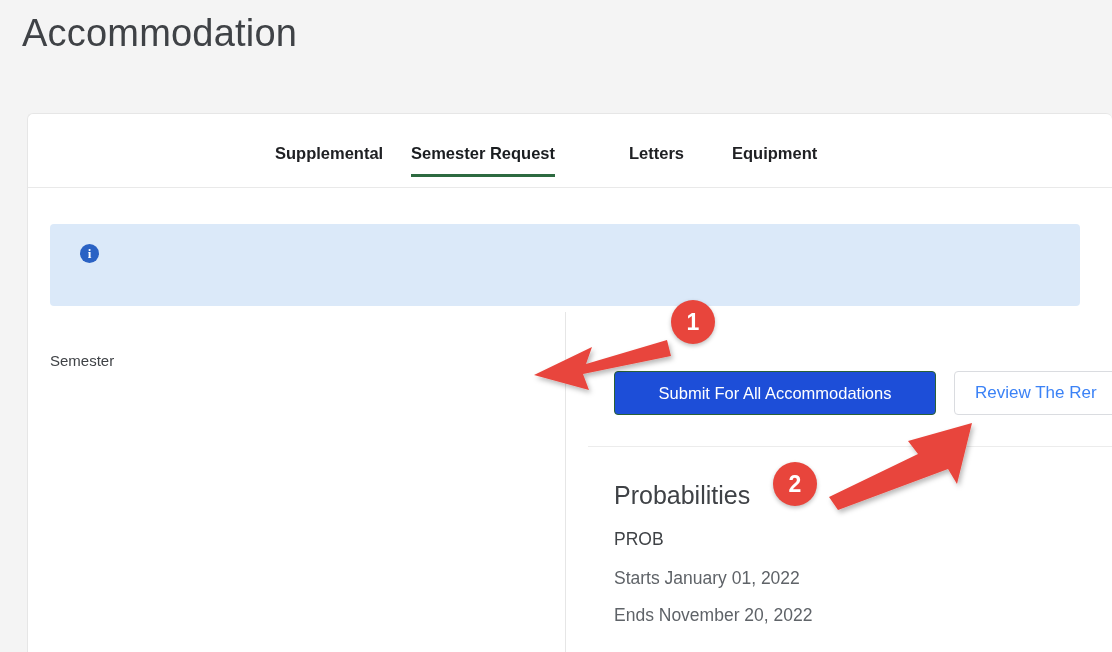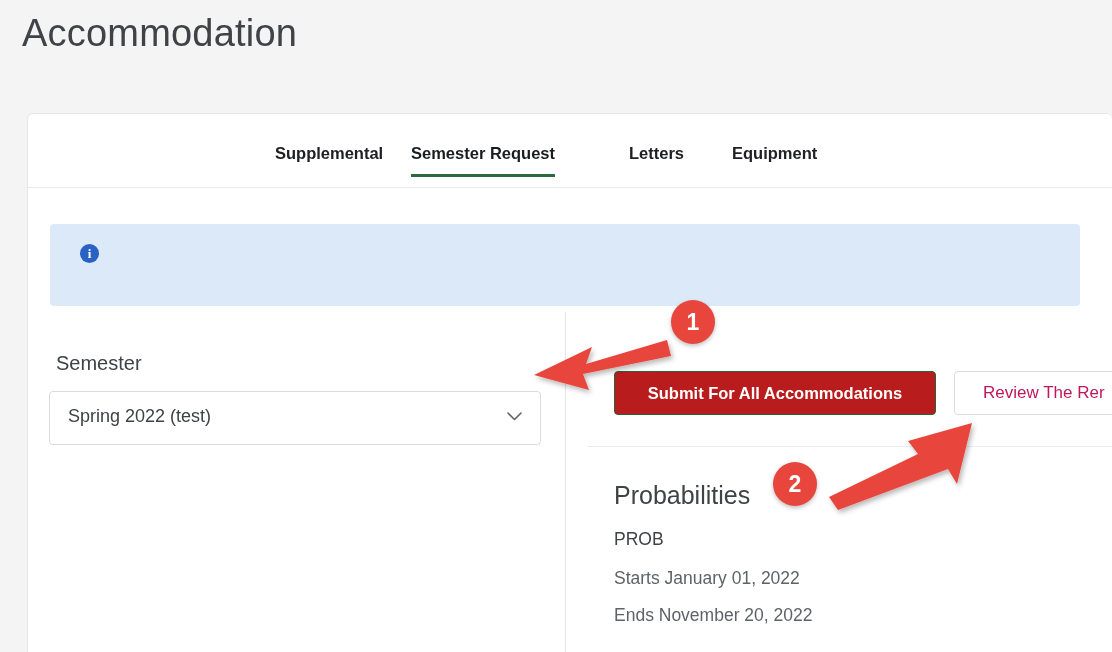--- a/index.html
+++ b/index.html
@@ -128,23 +128,23 @@
     left: 565px;
     top: 312px;
     width: 1px;
     height: 340px;
     background: #e6e6e6;
   }
 
   
   .field-label {
     position: absolute;
-    left: 56px;
+    left: 50px;
     top: 352px;
-    font-size: 20px;
+    font-size: 15px;
     color: #3f4246;
     white-space: nowrap;
   }
   .select-box {
     position: absolute;
     left: 49px;
     top: 391px;
     width: 492px;
     height: 54px;
     background: #ffffff;
@@ -170,26 +170,26 @@
   }
   .select-caret svg { display: block; }
 
   
   .btn-primary {
     position: absolute;
     left: 614px;
     top: 371px;
     width: 322px;
     height: 44px;
-    background: #b91c1c;
+    background: #1d4ed8;
     border: 1px solid #2a6136;
     border-radius: 4px;
     color: #ffffff;
     font-size: 16.5px;
-    font-weight: bold;
+    font-weight: normal;
     font-family: "Liberation Sans", sans-serif;
     line-height: 42px;
     text-align: center;
     box-sizing: border-box;
     cursor: pointer;
     white-space: nowrap;
   }
   .btn-secondary {
     position: absolute;
     left: 954px;
@@ -198,24 +198,24 @@
     height: 44px;
     background: #ffffff;
     border: 1px solid #dadce0;
     border-radius: 4px;
     box-sizing: border-box;
     cursor: pointer;
     overflow: hidden;
   }
   .btn-secondary-label {
     position: absolute;
-    left: 28px;
+    left: 20px;
     top: 11px;
     font-size: 17px;
-    color: #be185d;
+    color: #3b82f6;
     white-space: nowrap;
   }
   .row-divider {
     position: absolute;
     left: 588px;
     top: 446px;
     width: 524px;
     height: 1px;
     background: #ececec;
   }
@@ -305,28 +305,20 @@
   </div>
 
   <div class="alert">
     <div class="alert-icon">i</div>
   </div>
 
   <div class="col-divider"></div>
 
   <div class="field-label">Semester</div>
 
-  <div class="select-box">
-    <span class="select-value">Spring 2022 (test)</span>
-    <span class="select-caret">
-      <svg width="15" height="9" viewBox="0 0 15 9">
-        <path d="M1 1 L7.5 7.5 L14 1" fill="none" stroke="#5f6368" stroke-width="1.6" stroke-linecap="round" stroke-linejoin="round"></path>
-      </svg>
-    </span>
-  </div>
 
   <div class="btn-primary">Submit For All Accommodations</div>
 
   <div class="btn-secondary">
     <span class="btn-secondary-label">Review The Rer</span>
   </div>
 
   <div class="row-divider"></div>
 
   <div class="section-title">Probabilities</div>

